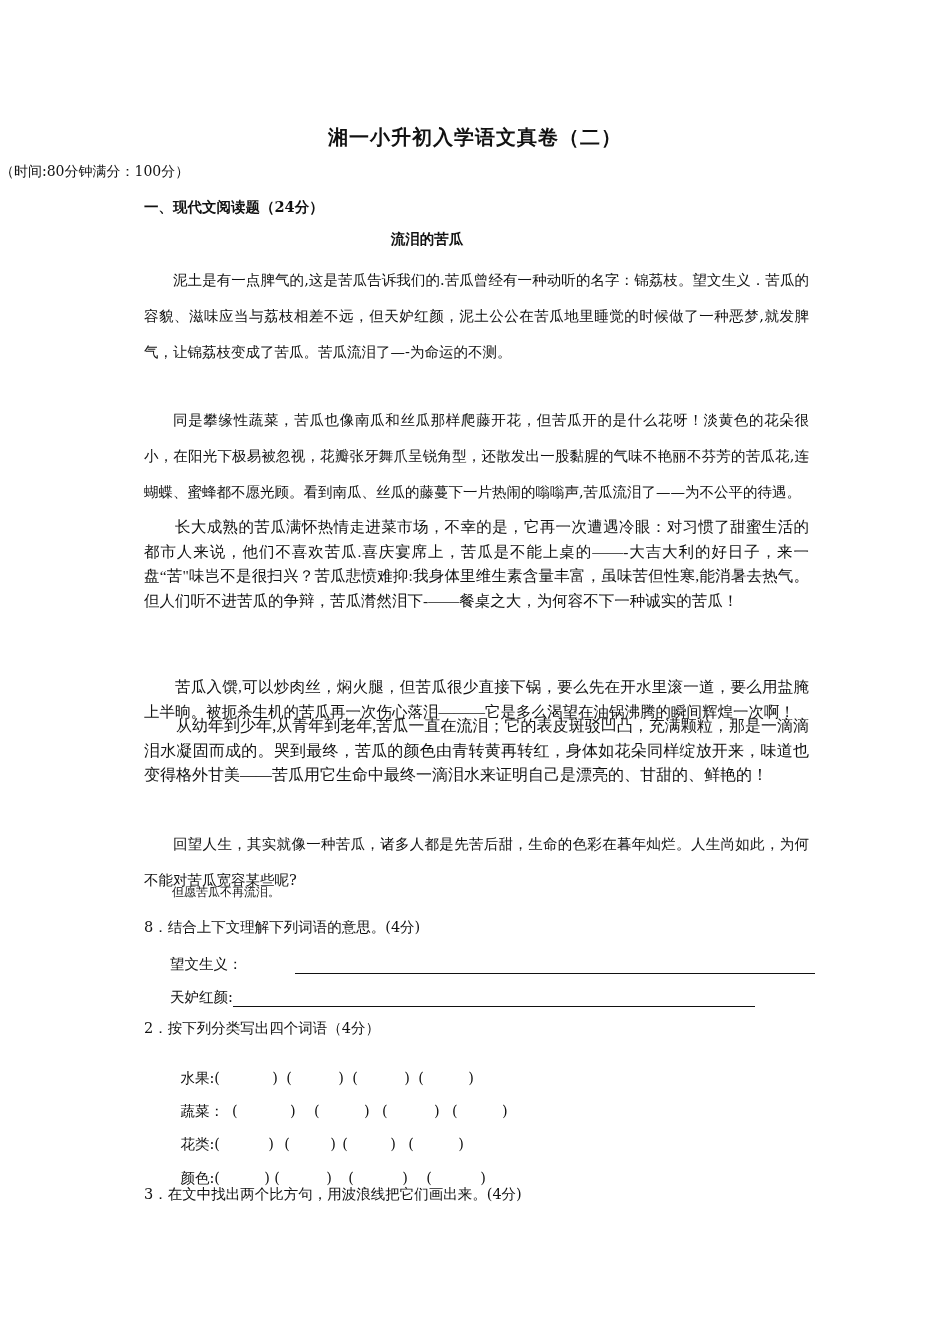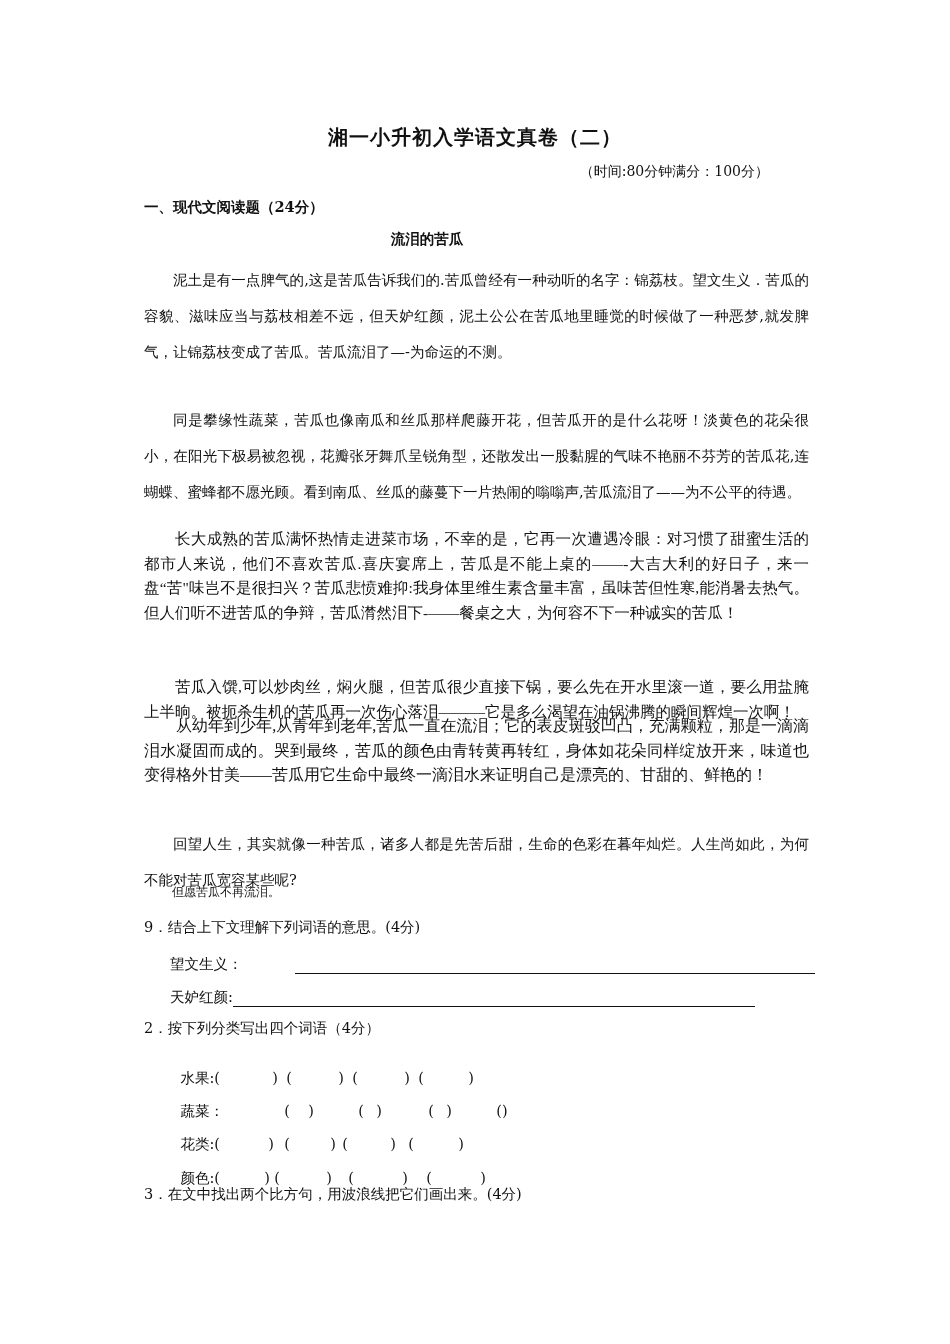--- a/index.html
+++ b/index.html
@@ -1,47 +1,47 @@
 <!DOCTYPE html>
 <html><head>
 <meta charset="utf-8">
 <style>
   html, body { margin: 0; padding: 0; background: #ffffff; }
   body { width: 950px; height: 1344px; position: relative; overflow: hidden;
          font-family: "DejaVu Serif", "Liberation Serif", serif; color: #111; }
   .page { position: absolute; left: 0; top: 0; width: 950px; height: 1344px; border-radius: 27px; }
   .title { position: absolute; left: 0; width: 950px; top: 124px; text-align: center;
            font-size: 20px; font-weight: bold; letter-spacing: 1px; }
-  .subtitle { position: absolute; left: 0; width: 769px; top: 163px; text-align: right;
+  .subtitle { position: absolute; left: 0; width: 769px; top: 163px; text-align: left;
               font-size: 14px; }
   .section { position: absolute; left: 144px; top: 198px; font-size: 14.5px; font-weight: bold; }
   .article-title { position: absolute; left: 0; width: 854px; top: 230px; text-align: center;
                    font-size: 14.5px; font-weight: bold; }
   .para { position: absolute; left: 144px; width: 665px; font-size: 14.5px; text-align: justify;
           text-indent: 2em; }
   .p1 { top: 262px; line-height: 36px; }
   .p2 { top: 402px; line-height: 36px; }
-  .p3 { top: 515px; line-height: 24.5px; font-family: "Liberation Serif", "DejaVu Serif", serif; font-size: 15.5px; margin-top: 12px; }
+  .p3 { top: 515px; line-height: 24.5px; font-family: "Liberation Serif", "DejaVu Serif", serif; font-size: 15.5px; }
   .p4 { top: 675px; line-height: 24.5px; font-family: "Liberation Serif", "DejaVu Serif", serif; font-size: 15.5px; }
   .p5 { top: 714px; line-height: 24.5px; font-family: "Liberation Serif", "DejaVu Serif", serif; font-size: 16px; }
   .p6 { top: 826px; line-height: 36px; }
   .p7 { position: absolute; left: 172px; top: 884px; font-size: 12px; }
   .q { position: absolute; left: 144px; font-size: 14.5px; }
   .q1 { top: 918px; }
   .q2 { top: 1019px; }
   .q3 { top: 1185px; }
   .fill-row { position: absolute; left: 170px; font-size: 14.5px; display: flex; align-items: flex-end; }
   .fill-row .blank { display: inline-block; border-bottom: 1px solid #111; height: 16px; }
   .r1 { top: 955px; gap: 48px; }
   .r1 .blank { width: 520px; margin-left: 4px; }
   .r2 { top: 988px; }
   .r2 .blank { width: 522px; margin-left: 0px; }
   .cat-row { position: absolute; left: 162px; font-size: 14.5px; white-space: pre; }
   .c1 { top: 1053px; }
-  .c2 { top: 1086px; text-align: right; }
+  .c2 { top: 1086px; }
   .c3 { top: 1119px; }
   .c4 { top: 1153px; }
   .paren { display: inline-block; }
 </style>
 </head>
 <body>
 
 <div class="page">
 
   <div class="title">湘一小升初入学语文真卷（二）</div>
@@ -52,21 +52,21 @@
   <div class="article-title">流泪的苦瓜</div>
 
   <div class="para p1">泥土是有一点脾气的,这是苦瓜告诉我们的.苦瓜曾经有一种动听的名字：锦荔枝。望文生义．苦瓜的容貌、滋味应当与荔枝相差不远，但天妒红颜，泥土公公在苦瓜地里睡觉的时候做了一种恶梦,就发脾气，让锦荔枝变成了苦瓜。苦瓜流泪了—-为命运的不测。</div>
   <div class="para p2">同是攀缘性蔬菜，苦瓜也像南瓜和丝瓜那样爬藤开花，但苦瓜开的是什么花呀！淡黄色的花朵很小，在阳光下极易被忽视，花瓣张牙舞爪呈锐角型，还散发出一股黏腥的气味不艳丽不芬芳的苦瓜花,连蝴蝶、蜜蜂都不愿光顾。看到南瓜、丝瓜的藤蔓下一片热闹的嗡嗡声,苦瓜流泪了——为不公平的待遇。</div>
   <div class="para p3">长大成熟的苦瓜满怀热情走进菜市场，不幸的是，它再一次遭遇冷眼：对习惯了甜蜜生活的都市人来说，他们不喜欢苦瓜.喜庆宴席上，苦瓜是不能上桌的——-大吉大利的好日子，来一盘“苦"味岂不是很扫兴？苦瓜悲愤难抑:我身体里维生素含量丰富，虽味苦但性寒,能消暑去热气。但人们听不进苦瓜的争辩，苦瓜潸然泪下-——餐桌之大，为何容不下一种诚实的苦瓜！</div>
   <div class="para p4">苦瓜入馔,可以炒肉丝，焖火腿，但苦瓜很少直接下锅，要么先在开水里滚一道，要么用盐腌上半晌。被扼杀生机的苦瓜再一次伤心落泪———它是多么渴望在油锅沸腾的瞬间辉煌一次啊！</div>
   <div class="para p5">从幼年到少年,从青年到老年,苦瓜一直在流泪；它的表皮斑驳凹凸，充满颗粒，那是一滴滴泪水凝固而成的。哭到最终，苦瓜的颜色由青转黄再转红，身体如花朵同样绽放开来，味道也变得格外甘美——苦瓜用它生命中最终一滴泪水来证明自己是漂亮的、甘甜的、鲜艳的！</div>
   <div class="para p6">回望人生，其实就像一种苦瓜，诸多人都是先苦后甜，生命的色彩在暮年灿烂。人生尚如此，为何不能对苦瓜宽容某些呢?</div>
   <div class="p7">但愿苦瓜不再流泪。</div>
 
-  <div class="q q1">9．结合上下文理解下列词语的意思。(4分)</div>
+  <div class="q q1">8．结合上下文理解下列词语的意思。(4分)</div>
 
   <div class="fill-row r1">
     <span>望文生义：</span>
     <span class="blank"></span>
   </div>
   <div class="fill-row r2">
     <span>天妒红颜:</span>
     <span class="blank"></span>
   </div>
 

